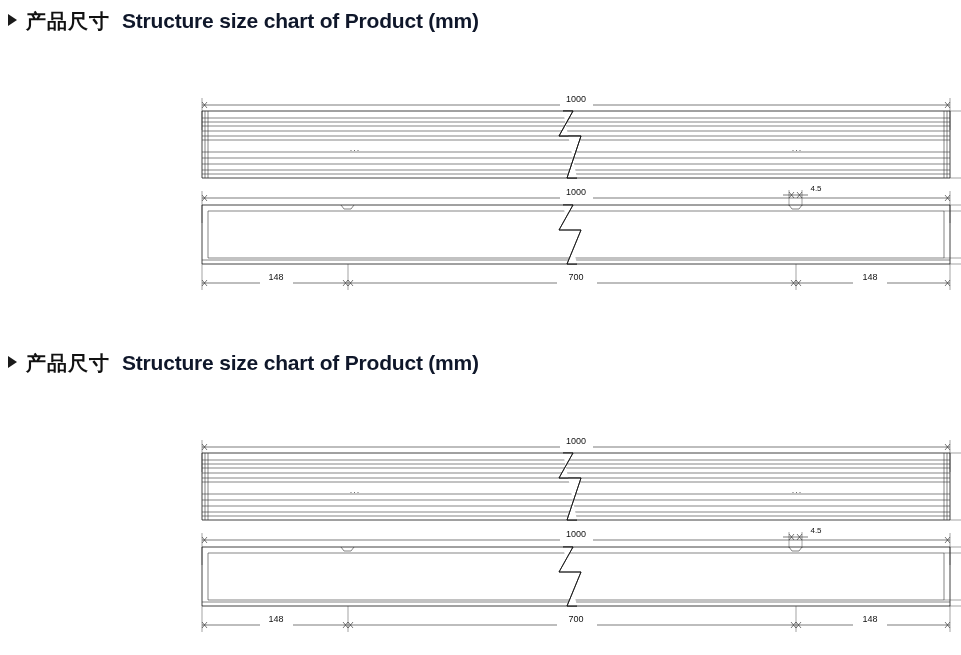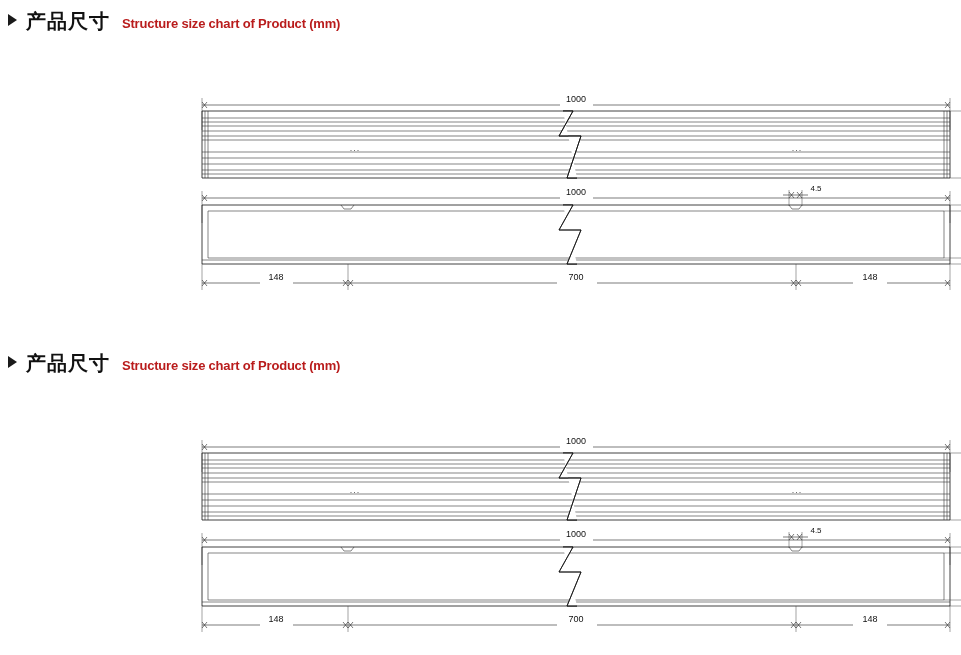--- a/index.html
+++ b/index.html
@@ -45,23 +45,23 @@
     top: -2px;
   }
   .heading-cn {
     font-family: "DejaVu Sans", sans-serif;
     font-size: 20px;
     font-weight: bold;
     letter-spacing: 1px;
     color: #111;
   }
   .heading-en {
-    font-size: 13px;
+    font-size: 21px;
     font-weight: bold;
-    color: #b91c1c;
+    color: #0f172a;
     margin-left: 12px;
     letter-spacing: -0.2px;
   }
   
   .drawing {
     position: absolute;
     left: 0;
     top: 0;
     width: 961px;
     padding-left: 45px;

